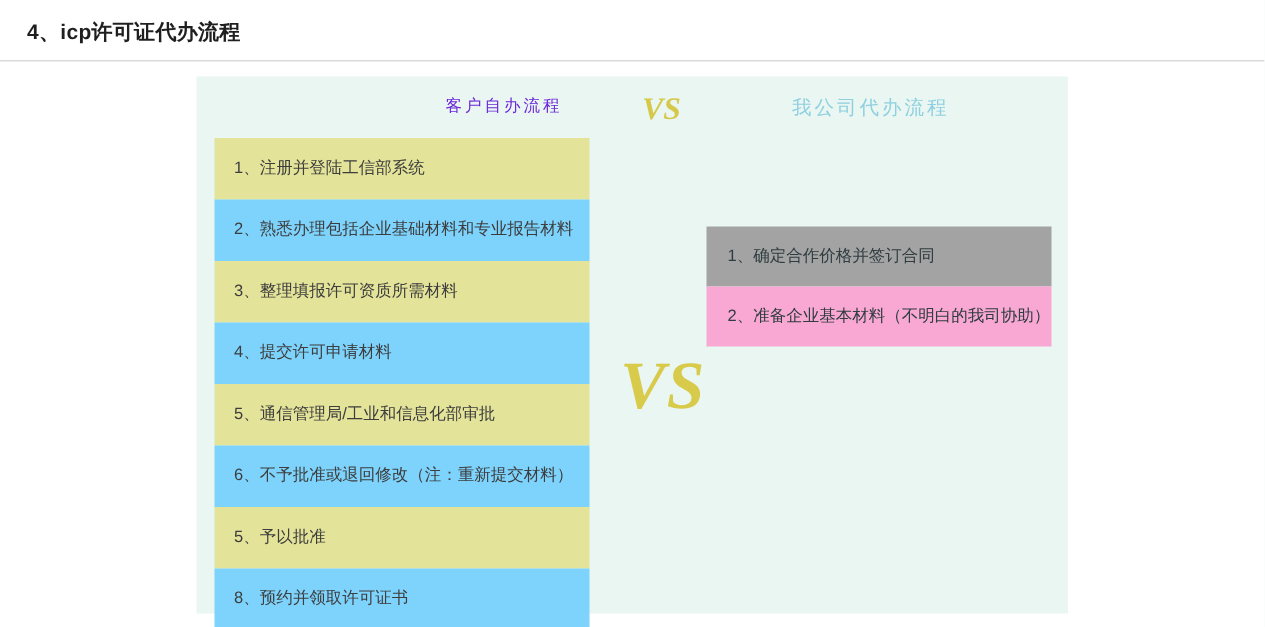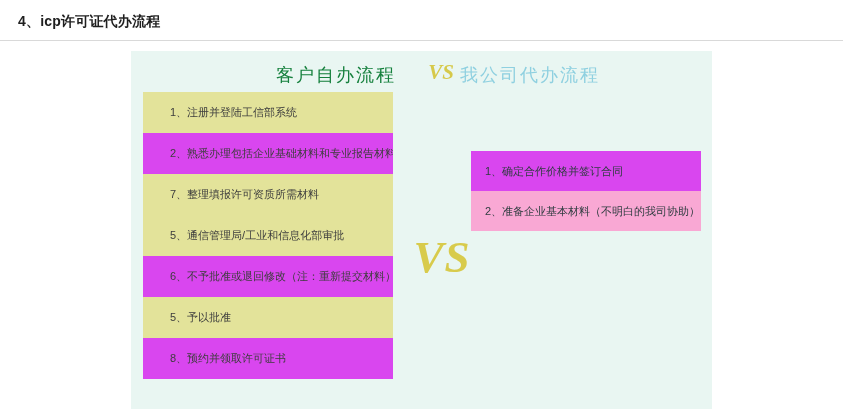--- a/index.html
+++ b/index.html
@@ -54,66 +54,66 @@
     width: 581px;
     height: 34px;
   }
   .title-left {
     position: absolute;
     left: 125px;
     top: 3px;
     width: 160px;
     text-align: center;
     font-family: "DejaVu Serif", serif;
-    font-size: 18px;
-    color: #15803d;
+    font-size: 11px;
+    color: #6d28d9;
     letter-spacing: 2px;
   }
   .title-vs-small {
     position: absolute;
     left: 288px;
     top: 0px;
     width: 44px;
     text-align: center;
     font-family: "Liberation Serif", serif;
     font-style: italic;
     font-weight: bold;
     font-size: 21px;
     color: #d6c94a;
   }
   .title-right {
     position: absolute;
-    left: 314px;
+    left: 332px;
     top: 3px;
     width: 170px;
-    text-align: center;
+    text-align: right;
     font-family: "DejaVu Serif", serif;
-    font-size: 18px;
+    font-size: 13px;
     color: #8fd0e0;
     letter-spacing: 2px;
   }
   
   .col-left {
     position: absolute;
     left: 12px;
     top: 41px;
     width: 250px;
   }
   .row-left {
     height: 41px;
     line-height: 41px;
-    padding-left: 27px;
+    padding-left: 13px;
     font-size: 11px;
     color: #3d3d3d;
     box-sizing: border-box;
     white-space: nowrap;
     overflow: hidden;
   }
   .row-left.shade-a { background: #e3e39a; }
-  .row-left.shade-b { background: #d946ef; }
+  .row-left.shade-b { background: #7dd3fc; }
   
   .vs-big {
     position: absolute;
     left: 266px;
     top: 180px;
     width: 90px;
     text-align: center;
     font-family: "Liberation Serif", serif;
     font-style: italic;
     font-weight: bold;
@@ -131,21 +131,21 @@
   .row-right {
     height: 40px;
     line-height: 40px;
     padding-left: 14px;
     font-size: 11px;
     color: #2f3c40;
     box-sizing: border-box;
     white-space: nowrap;
     overflow: hidden;
   }
-  .row-right.shade-a { background: #d946ef; }
+  .row-right.shade-a { background: #a3a3a3; }
   .row-right.shade-b { background: #f9a8d4; }
 </style>
 </head>
 <body>
 
 <div class="page">
 
   <div class="section-heading">4、icp许可证代办流程</div>
   <div class="heading-rule"></div>
 
@@ -153,21 +153,22 @@
 
     <div class="titles">
       <div class="title-left">客户自办流程</div>
       <div class="title-vs-small">VS</div>
       <div class="title-right">我公司代办流程</div>
     </div>
 
     <div class="col-left">
       <div class="row-left shade-a">1、注册并登陆工信部系统</div>
       <div class="row-left shade-b">2、熟悉办理包括企业基础材料和专业报告材料</div>
-      <div class="row-left shade-a">7、整理填报许可资质所需材料</div>
+      <div class="row-left shade-a">3、整理填报许可资质所需材料</div>
+      <div class="row-left shade-b">4、提交许可申请材料</div>
       <div class="row-left shade-a">5、通信管理局/工业和信息化部审批</div>
       <div class="row-left shade-b">6、不予批准或退回修改（注：重新提交材料）</div>
       <div class="row-left shade-a">5、予以批准</div>
       <div class="row-left shade-b">8、预约并领取许可证书</div>
     </div>
 
     <div class="vs-big">VS</div>
 
     <div class="col-right">
       <div class="row-right shade-a">1、确定合作价格并签订合同</div>

